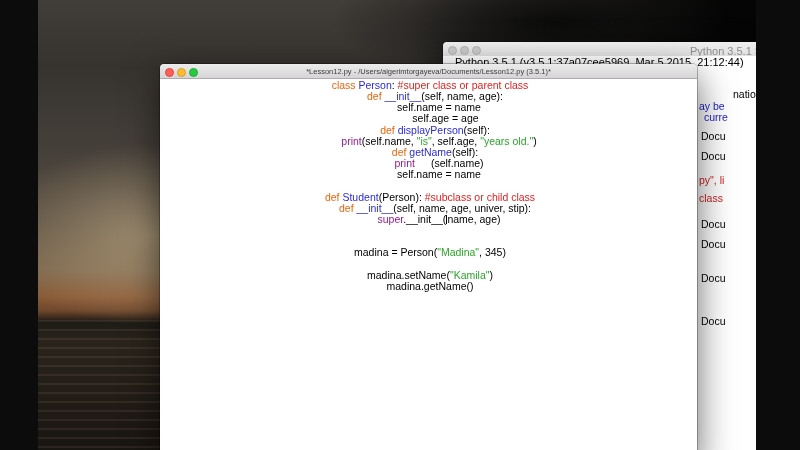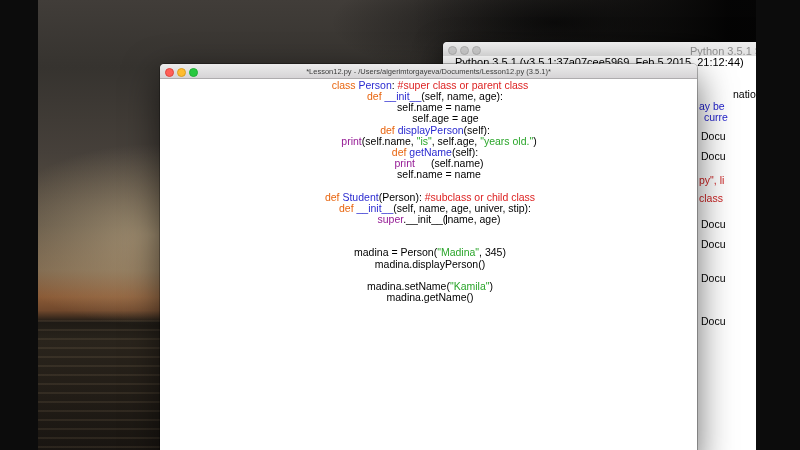--- a/index.html
+++ b/index.html
@@ -62,21 +62,21 @@
   <div class="mac-window shell-window">
     <div class="titlebar">
       <div class="dots">
         <span class="dot dot-gray"></span>
         <span class="dot dot-gray"></span>
         <span class="dot dot-gray"></span>
       </div>
       <span class="shell-title">Python 3.5.1 Shell</span>
     </div>
     <div class="shell-content">
-      <div class="shell-banner">Python 3.5.1 (v3.5.1:37a07cee5969, Feb 5 2015, 21:12:44)</div>
+      <div class="shell-banner">Python 3.5.1 (v3.5.1:37a07cee5969, Mar 5 2015, 21:12:44)</div>
       <div>
           <span class="frag" style="left: 256px; top: 32px; color: rgb(0, 0, 0); margin-left: 34px;">nation.</span>
           <span class="frag" style="left: 256px; top: 44px; color: rgb(34, 34, 204);">ay be</span>
           <span class="frag" style="left: 261px; top: 55px; color: rgb(34, 34, 204);">curre</span>
           <span class="frag" style="left: 258px; top: 74px; color: rgb(0, 0, 0);">Docu</span>
           <span class="frag" style="left: 258px; top: 94px; color: rgb(0, 0, 0);">Docu</span>
           <span class="frag" style="left: 256px; top: 118px; color: rgb(204, 34, 34);">py", li</span>
           <span class="frag" style="left: 256px; top: 136px; color: rgb(204, 34, 34);">class</span>
           <span class="frag" style="left: 258px; top: 162px; color: rgb(0, 0, 0);">Docu</span>
           <span class="frag" style="left: 258px; top: 182px; color: rgb(0, 0, 0);">Docu</span>
@@ -105,21 +105,20 @@
         <div class="code-line" style="padding-left: 13px;"><span style="color: rgb(232, 101, 15);">def </span><span style="color: rgb(43, 43, 208);">getName</span><span style="color: rgb(0, 0, 0);">(self):</span></div>
         <div class="code-line" style="padding-left: 21px;"><span style="color: rgb(149, 27, 149);">print</span><span style="color: rgb(0, 0, 0); padding-left: 16px;">(self.name)</span></div>
         <div class="code-line" style="padding-left: 21px;"><span style="color: rgb(0, 0, 0);">self.name = name</span></div>
         <div class="code-line">&nbsp;</div>
         <div class="code-line" style="padding-left: 3px;"><span style="color: rgb(232, 101, 15);">def </span><span style="color: rgb(43, 43, 208);">Student</span><span style="color: rgb(0, 0, 0);">(Person): </span><span style="color: rgb(221, 34, 34);">#subclass or child class</span></div>
         <div class="code-line" style="padding-left: 13px;"><span style="color: rgb(232, 101, 15);">def </span><span style="color: rgb(43, 43, 208);">__init__</span><span style="color: rgb(0, 0, 0);">(self, name, age, univer, stip):</span></div>
         <div class="code-line" style="padding-left: 21px;"><span style="color: rgb(149, 27, 149);">super</span><span style="color: rgb(0, 0, 0);">.__init__(</span><span class="caret"></span><span style="color: rgb(0, 0, 0);">name, age)</span></div>
         <div class="code-line">&nbsp;</div>
         <div class="code-line">&nbsp;</div>
         <div class="code-line" style="padding-left: 3px;"><span style="color: rgb(0, 0, 0);">madina = Person(</span><span style="color: rgb(42, 165, 42);">"Madina"</span><span style="color: rgb(0, 0, 0);">, 345)</span></div>
-        <div class="code-line" style="padding-left: 3px;"><span style="color: rgb(0, 0, 0);">madina.displayPerson()</span></div>
         <div class="code-line">&nbsp;</div>
         <div class="code-line" style="padding-left: 3px;"><span style="color: rgb(0, 0, 0);">madina.setName(</span><span style="color: rgb(42, 165, 42);">"Kamila"</span><span style="color: rgb(0, 0, 0);">)</span></div>
         <div class="code-line" style="padding-left: 3px;"><span style="color: rgb(0, 0, 0);">madina.getName()</span></div>
       </div>
   </div>
 
   <div class="pillar pillar-left"></div>
   <div class="pillar pillar-right"></div>
 
 </div>

